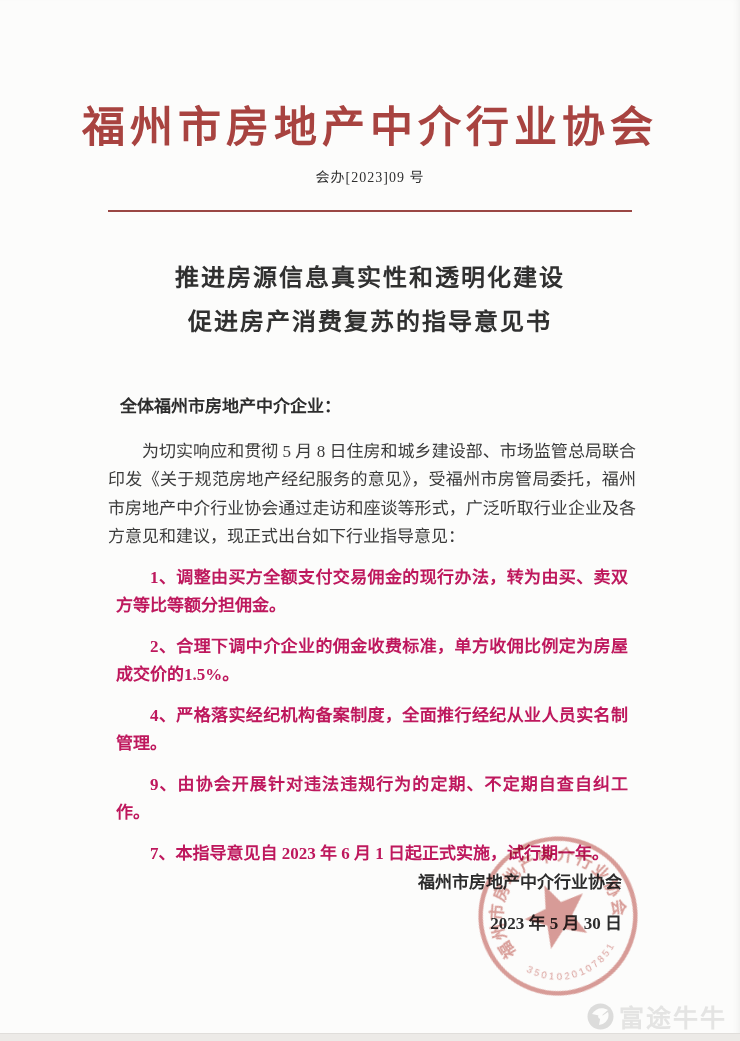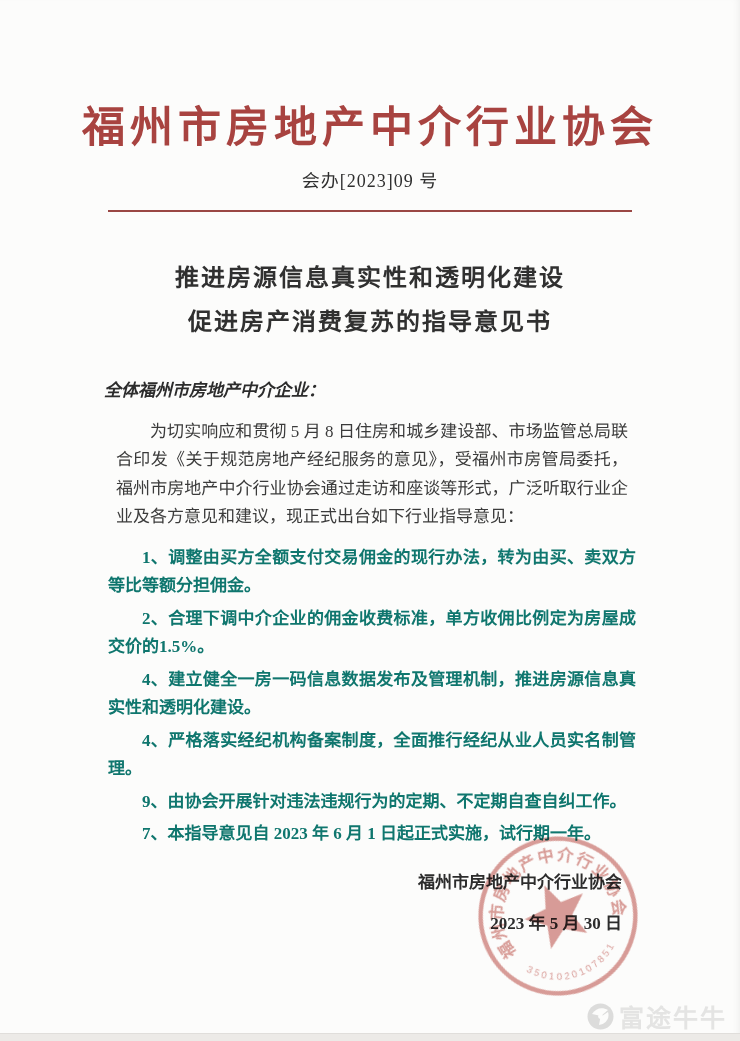--- a/index.html
+++ b/index.html
@@ -21,21 +21,21 @@
     position:absolute;top:92px;left:0;right:0;
     text-align:center;
     font-size:43px;font-weight:bold;
     letter-spacing:5px;
     color:#a84340;
     white-space:nowrap;
   }
   .doc-number{
     position:absolute;top:166px;left:0;right:0;
     text-align:center;
-    font-size:18px;color:#2f2f2f;
+    font-size:14px;color:#2f2f2f;
     letter-spacing:1px;
   }
   .red-rule{
     position:absolute;top:210px;left:108px;width:524px;height:2px;
     background:#9a4744;
   }
   
   .doc-title{
     position:absolute;top:256px;left:0;right:0;
     text-align:center;
@@ -43,23 +43,23 @@
     font-size:24px;line-height:44px;
     letter-spacing:2px;
   }
   
   .body-block{
     position:absolute;top:377px;left:104px;width:536px;
     font-size:17px;line-height:28.5px;
     text-align:justify;
     color:#3b3b3b;
   }
-  .salutation{font-weight:bold;color:#2c2c2c;margin:0;font-style:italic;}
-  .intro{margin:12px;text-indent:34px;}
-  .item{margin:4px;text-indent:34px;font-weight:bold;color:#0f766e;}
+  .salutation{font-weight:bold;color:#2c2c2c;margin:16px;}
+  .intro{margin:4px;text-indent:34px;}
+  .item{margin:12px;text-indent:34px;font-weight:bold;color:#be185d;}
   
   .signature{
     position:absolute;top:862px;right:118px;
     text-align:right;
     font-size:17px;font-weight:bold;color:#2c2c2c;
     line-height:41px;
     white-space:nowrap;
   }
   
   .seal{
@@ -94,21 +94,20 @@
   <div class="doc-title">
     <div>推进房源信息真实性和透明化建设</div>
     <div>促进房产消费复苏的指导意见书</div>
   </div>
 
   <div class="body-block">
     <p class="salutation">全体福州市房地产中介企业：</p>
     <p class="intro">为切实响应和贯彻 5 月 8 日住房和城乡建设部、市场监管总局联合印发《关于规范房地产经纪服务的意见》，受福州市房管局委托，福州市房地产中介行业协会通过走访和座谈等形式，广泛听取行业企业及各方意见和建议，现正式出台如下行业指导意见：</p>
     <p class="item">1、调整由买方全额支付交易佣金的现行办法，转为由买、卖双方等比等额分担佣金。</p>
     <p class="item">2、合理下调中介企业的佣金收费标准，单方收佣比例定为房屋成交价的1.5%。</p>
-    <p class="item">4、建立健全一房一码信息数据发布及管理机制，推进房源信息真实性和透明化建设。</p>
     <p class="item">4、严格落实经纪机构备案制度，全面推行经纪从业人员实名制管理。</p>
     <p class="item">9、由协会开展针对违法违规行为的定期、不定期自查自纠工作。</p>
     <p class="item">7、本指导意见自 2023 年 6 月 1 日起正式实施，试行期一年。</p>
   </div>
 
   <div class="signature">
     <div>福州市房地产中介行业协会</div>
     <div>2023 年 5 月 30 日</div>
   </div>
 

